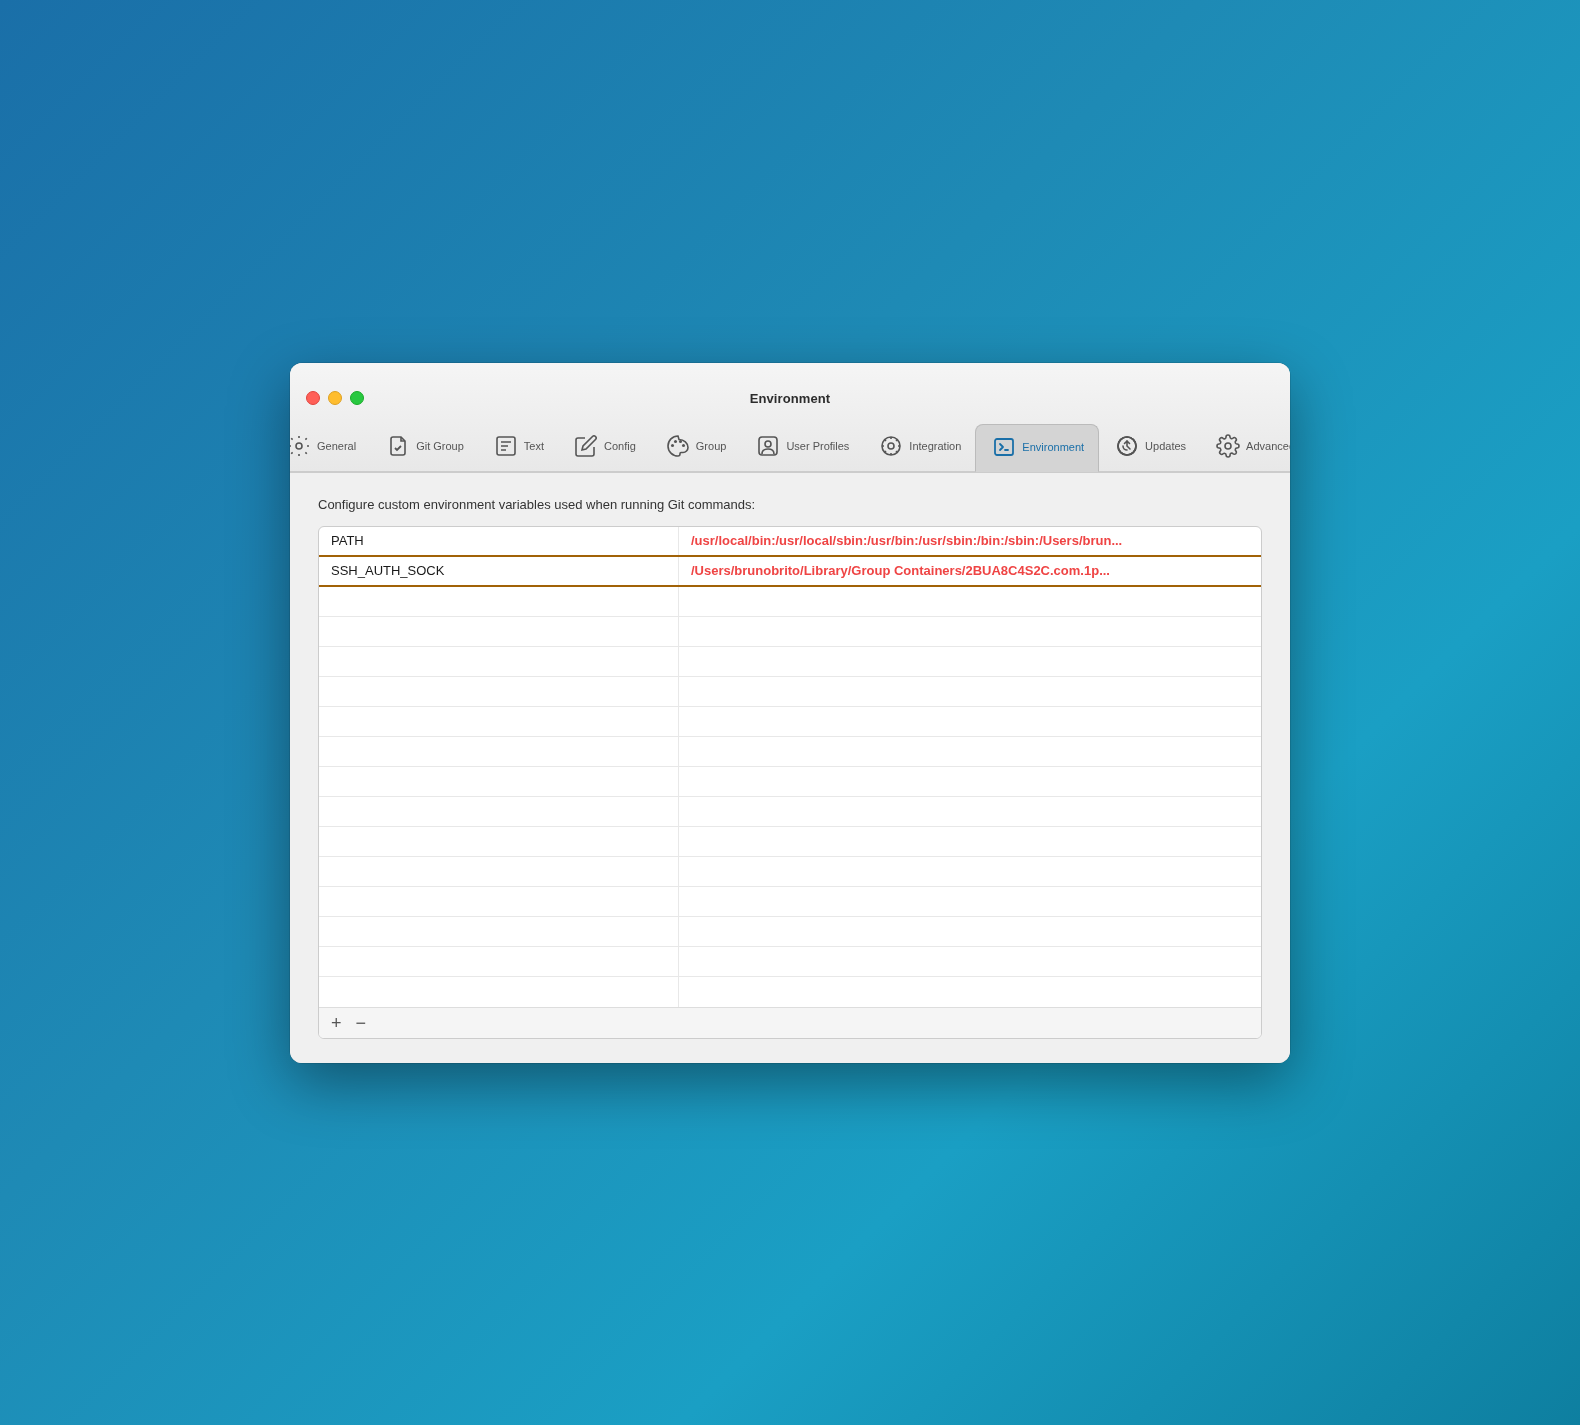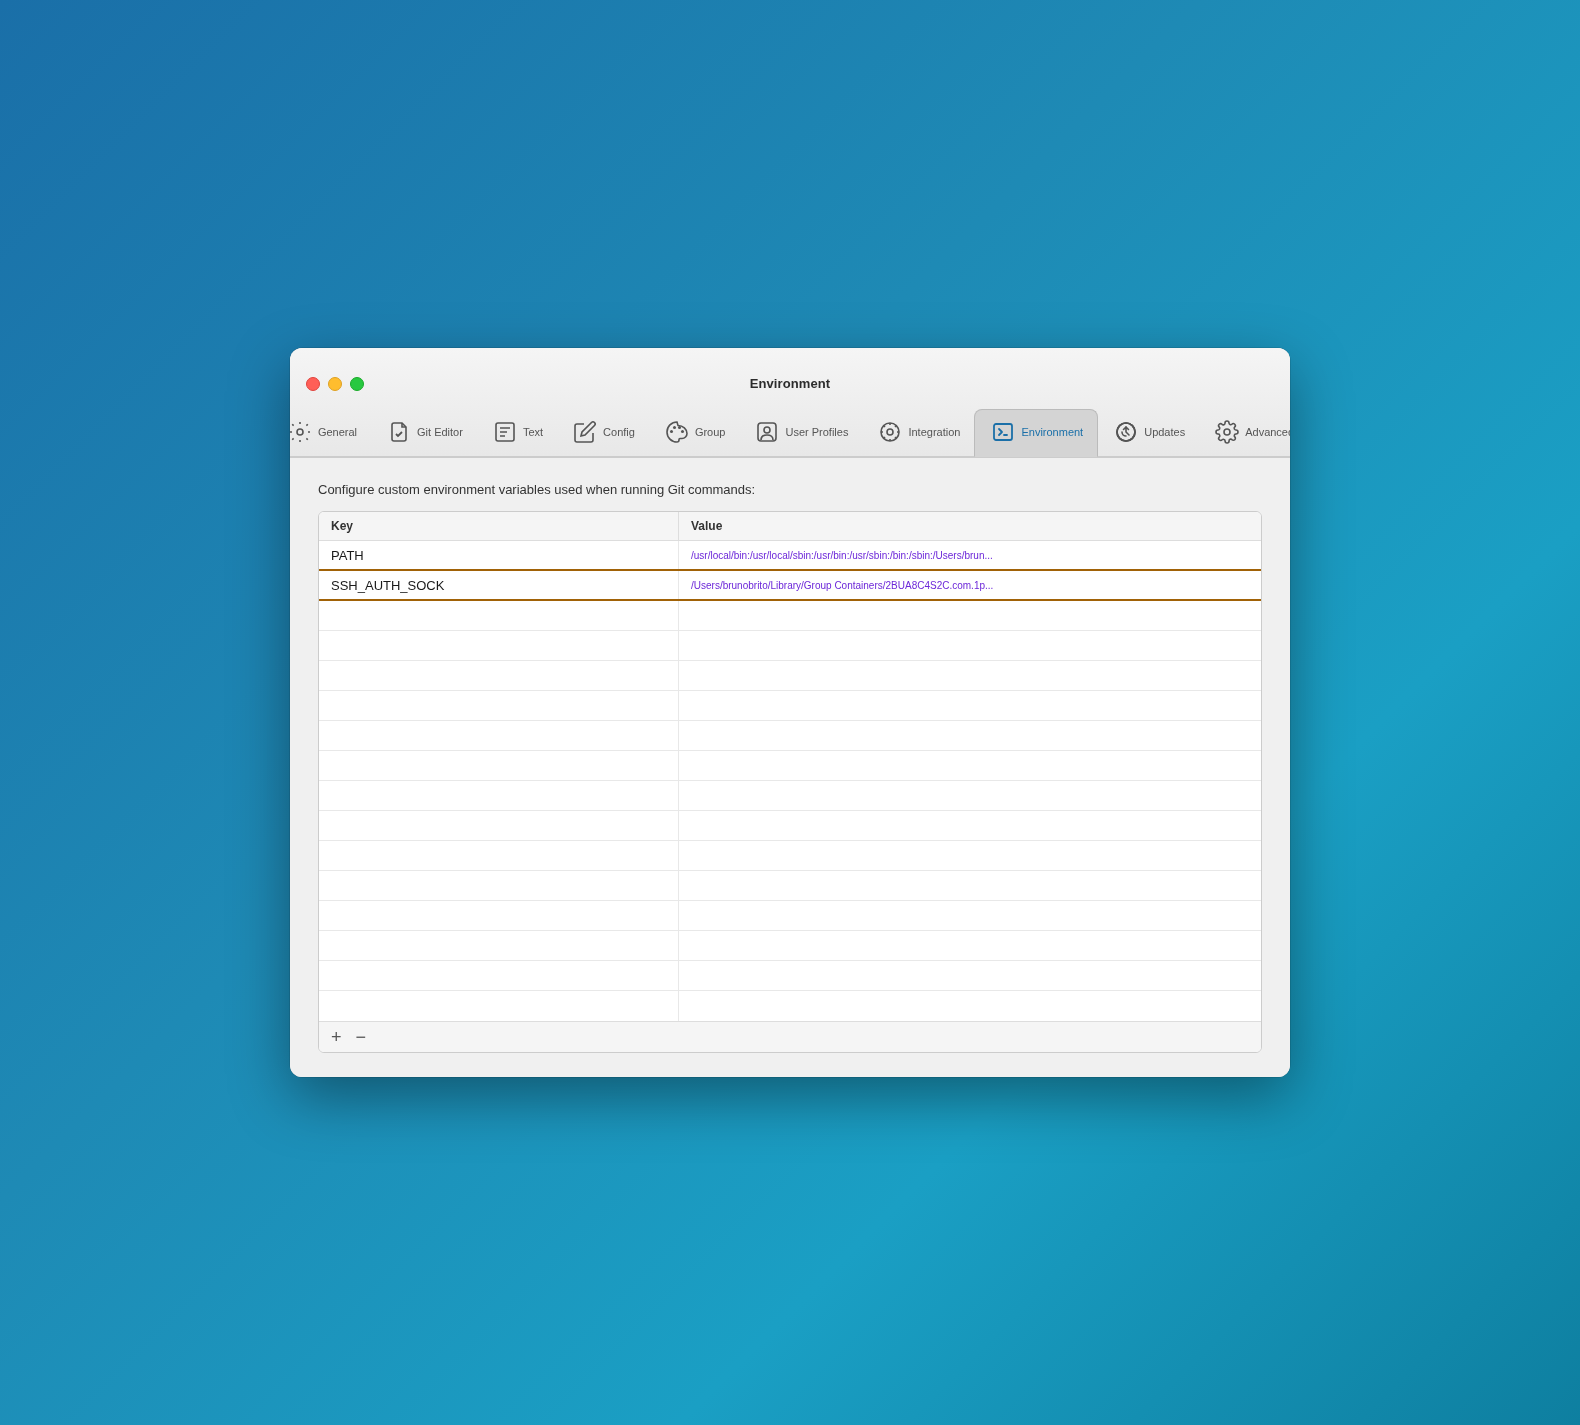--- a/index.html
+++ b/index.html
@@ -172,27 +172,28 @@
       font-size: 13px;
       color: #1a1a1a;
       border-right: 1px solid #e8e8e8;
       display: flex;
       align-items: center;
     }
 
     .td-value {
       flex: 1;
       padding: 6px 12px;
-      font-size: 10px;
-      color: #6d28d9;
+      font-size: 13px;
+      color: #ef4444;
       display: flex;
       align-items: center;
       overflow: hidden;
       text-overflow: ellipsis;
       white-space: nowrap;
+      font-weight: bold;
     }
 
     .empty-row {
       display: flex;
       min-height: 30px;
       border-bottom: 1px solid #e8e8e8;
     }
 
     .empty-row-key {
       width: 360px;
@@ -255,21 +256,21 @@
       </div>
 
       <div class="toolbar-item">
         <div class="toolbar-icon">
           <svg viewBox="0 0 24 24" fill="none" stroke="currentColor" stroke-width="1.6">
             <path d="M15 3H7a2 2 0 00-2 2v14a2 2 0 002 2h10a2 2 0 002-2V7z"></path>
             <path d="M15 3v4h4"></path>
             <path d="M9 14l2 2 4-4" stroke-width="1.8"></path>
           </svg>
         </div>
-        <span class="toolbar-label">Git Editor</span>
+        <span class="toolbar-label">Git Group</span>
       </div>
 
       <div class="toolbar-item">
         <div class="toolbar-icon">
           <svg viewBox="0 0 24 24" fill="none" stroke="currentColor" stroke-width="1.6">
             <rect x="3" y="3" width="18" height="18" rx="2"></rect>
             <path d="M7 8h10M7 12h7M7 16h5"></path>
           </svg>
         </div>
         <span class="toolbar-label">Text</span>
@@ -357,24 +358,20 @@
       </div>
 
     </div>
   </div>
 
   <div class="content">
     <p class="description">Configure custom environment variables used when running Git commands:</p>
 
     <div class="table-container">
 
-      <div class="table-header">
-        <div class="th-key">Key</div>
-        <div class="th-value">Value</div>
-      </div>
 
       <div class="table-row">
         <div class="td-key">PATH</div>
         <div class="td-value">/usr/local/bin:/usr/local/sbin:/usr/bin:/usr/sbin:/bin:/sbin:/Users/brun...</div>
       </div>
 
       <div class="table-row">
         <div class="td-key">SSH_AUTH_SOCK</div>
         <div class="td-value">/Users/brunobrito/Library/Group Containers/2BUA8C4S2C.com.1p...</div>
       </div>

